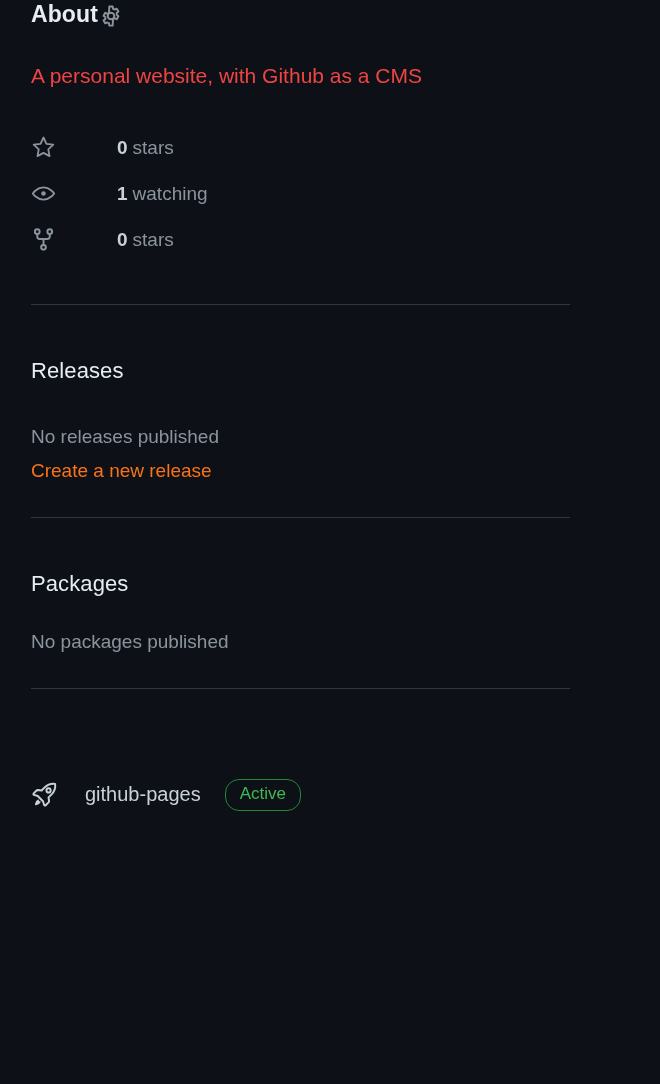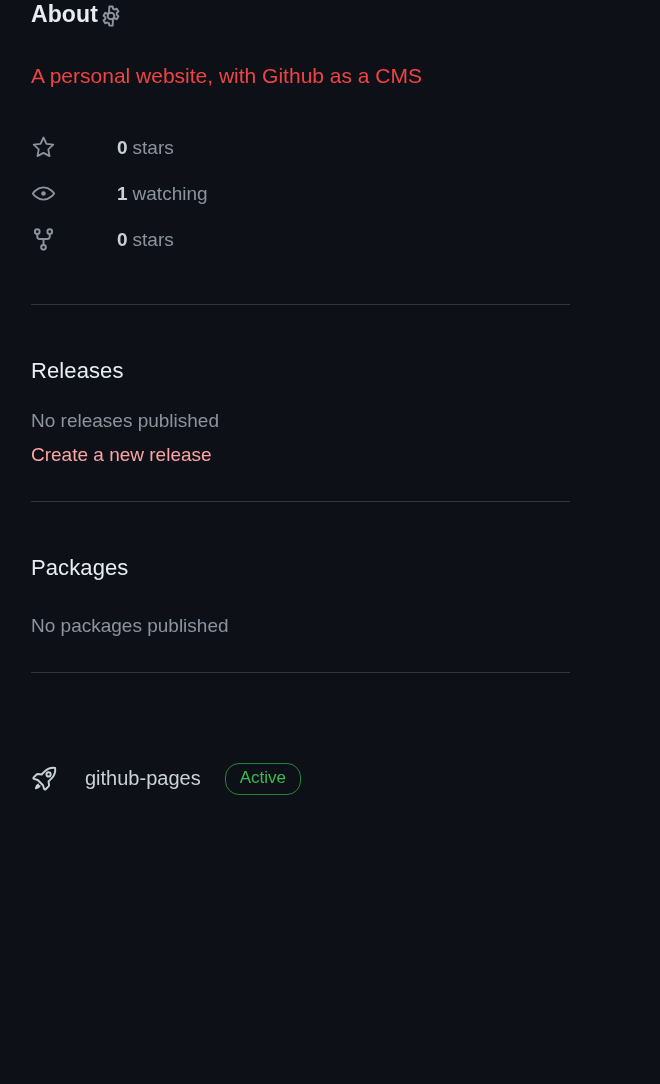--- a/index.html
+++ b/index.html
@@ -101,29 +101,29 @@
     color: #e6edf3;
     letter-spacing: 0.1px;
   }
   .muted-line {
     font-size: 19px;
     color: #8b949e;
     line-height: 1.35;
   }
   .link-line {
     font-size: 19px;
-    color: #fca5a5;
+    color: #f97316;
     line-height: 1.35;
     text-decoration: none;
     display: inline-block;
     cursor: pointer;
   }
 
   .sec-releases { padding-top: 53px; }
-  .sec-releases .muted-line { margin-top: 24px; }
+  .sec-releases .muted-line { margin-top: 40px; }
   .sec-releases .link-line  { margin-top: 9px; }
 
   .sec-packages { padding-top: 53px; }
   .sec-packages .muted-line { margin-top: 32px; }
   .sec-packages .link-line  { margin-top: 9px; }
 
   .sec-environments { padding-top: 54px; }
 
   .env-head {
     display: flex;

